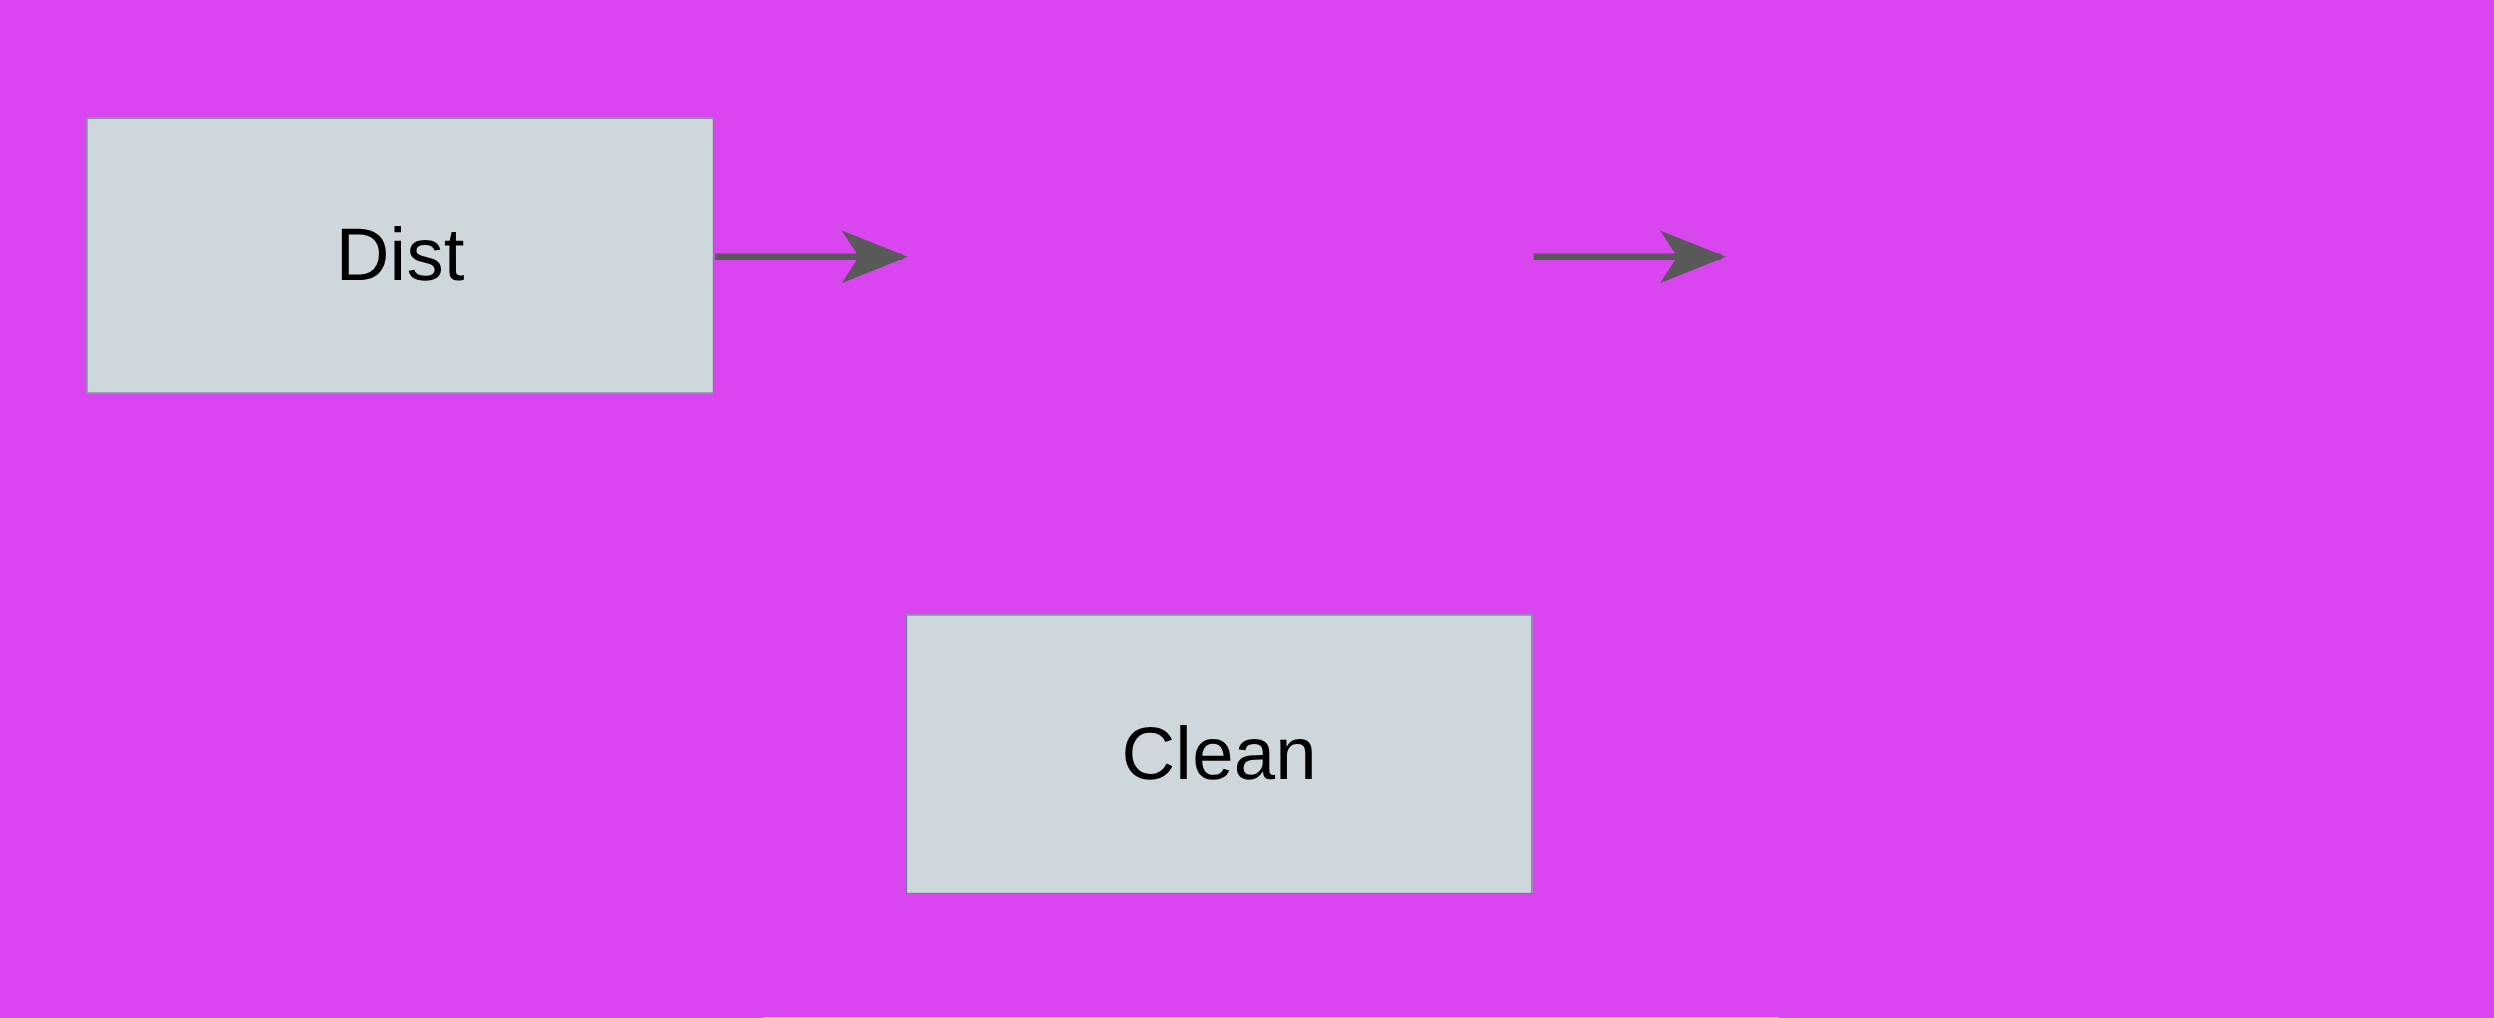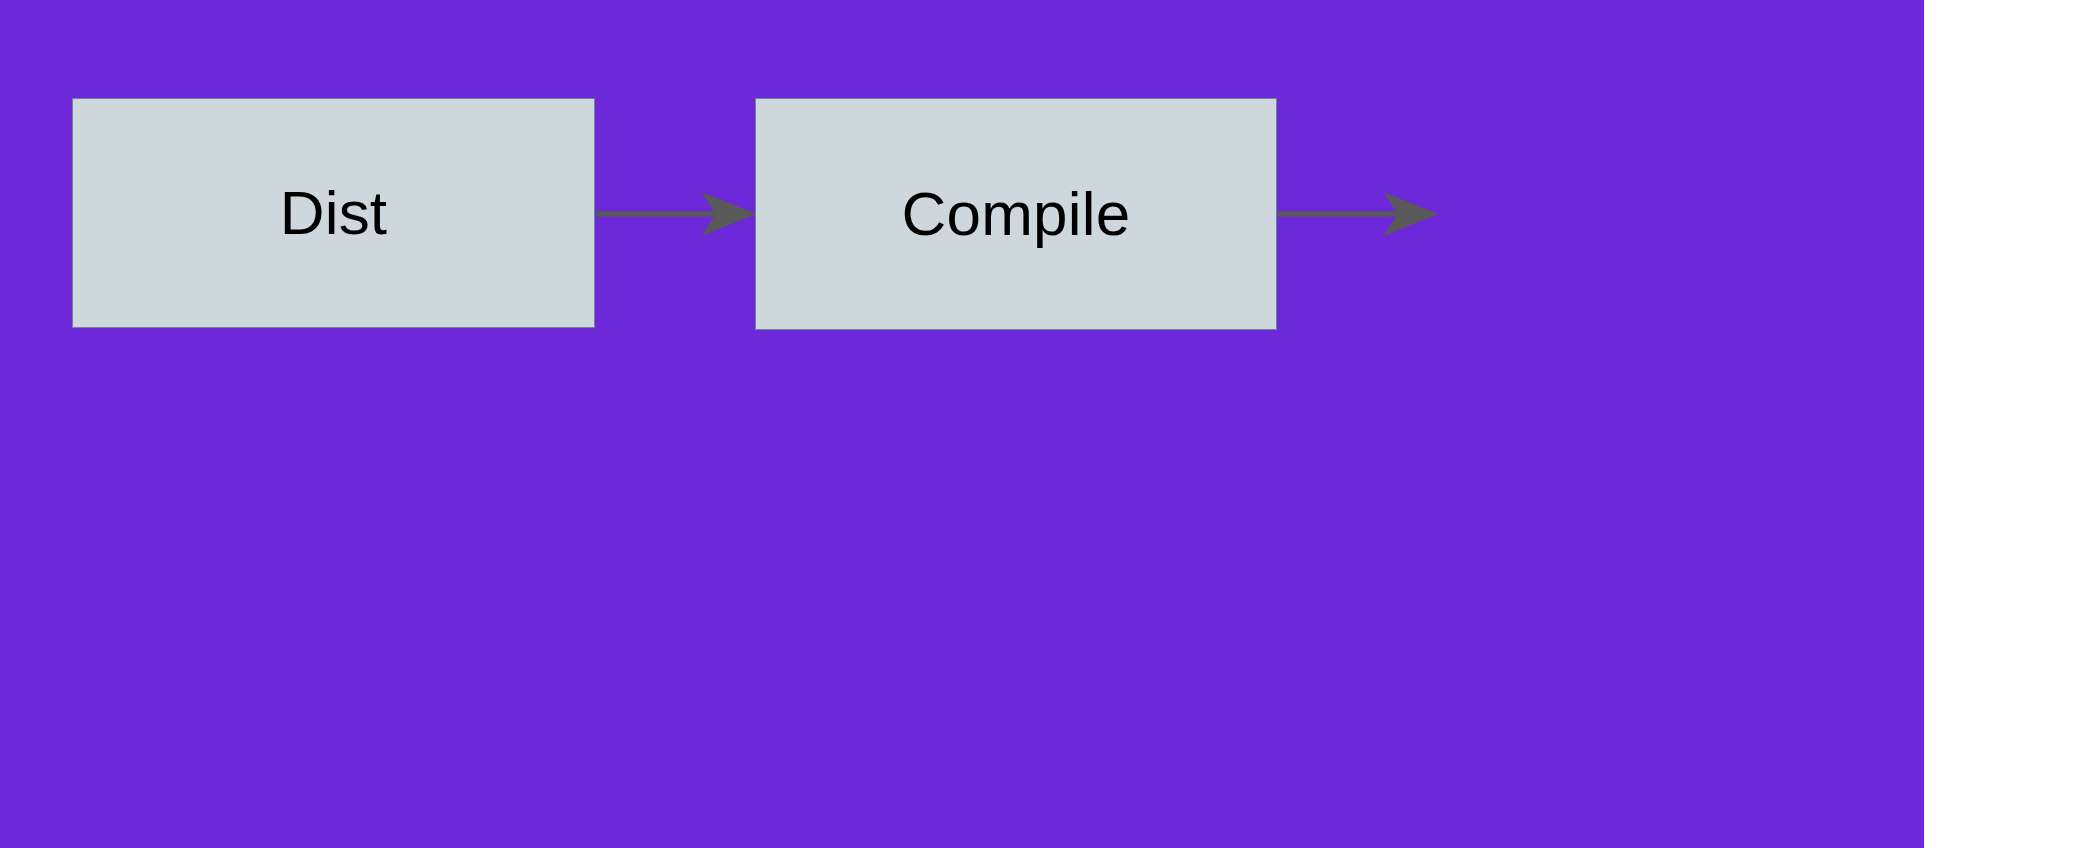--- a/index.html
+++ b/index.html
@@ -6,23 +6,23 @@
   html, body {
     margin: 0;
     padding: 0;
     background: #ffffff;
   }
   body {
     font-family: "Liberation Sans", sans-serif;
   }
   #canvas {
     position: relative;
-    width: 1924px;
+    width: 2078px;
     height: 848px;
-    background: #6d28d9;
+    background: #d946ef;
     overflow: hidden;
   }
   .node {
     position: absolute;
     box-sizing: border-box;
     background: #ced8dc;
     border: 1.6px solid #6b8596;
     display: flex;
     align-items: center;
     justify-content: center;
@@ -76,19 +76,19 @@
     <line x1="1278" y1="214" x2="1434" y2="214" stroke="#595959" stroke-width="5.5" marker-end="url(#arrowhead)"></line>
   </svg>
 
   <div class="edge-hit" id="edge-dist-compile-hit"></div>
   <div class="edge-hit" id="edge-compile-init-hit"></div>
 
   <div class="node" id="node-dist">
     <span class="node-label">Dist</span>
   </div>
 
-  <div class="node" id="node-compile">
-    <span class="node-label">Compile</span>
-  </div>
 
 
+  <div class="node" id="node-clean">
+    <span class="node-label">Clean</span>
+  </div>
 
 </div>
 
 </body></html>

